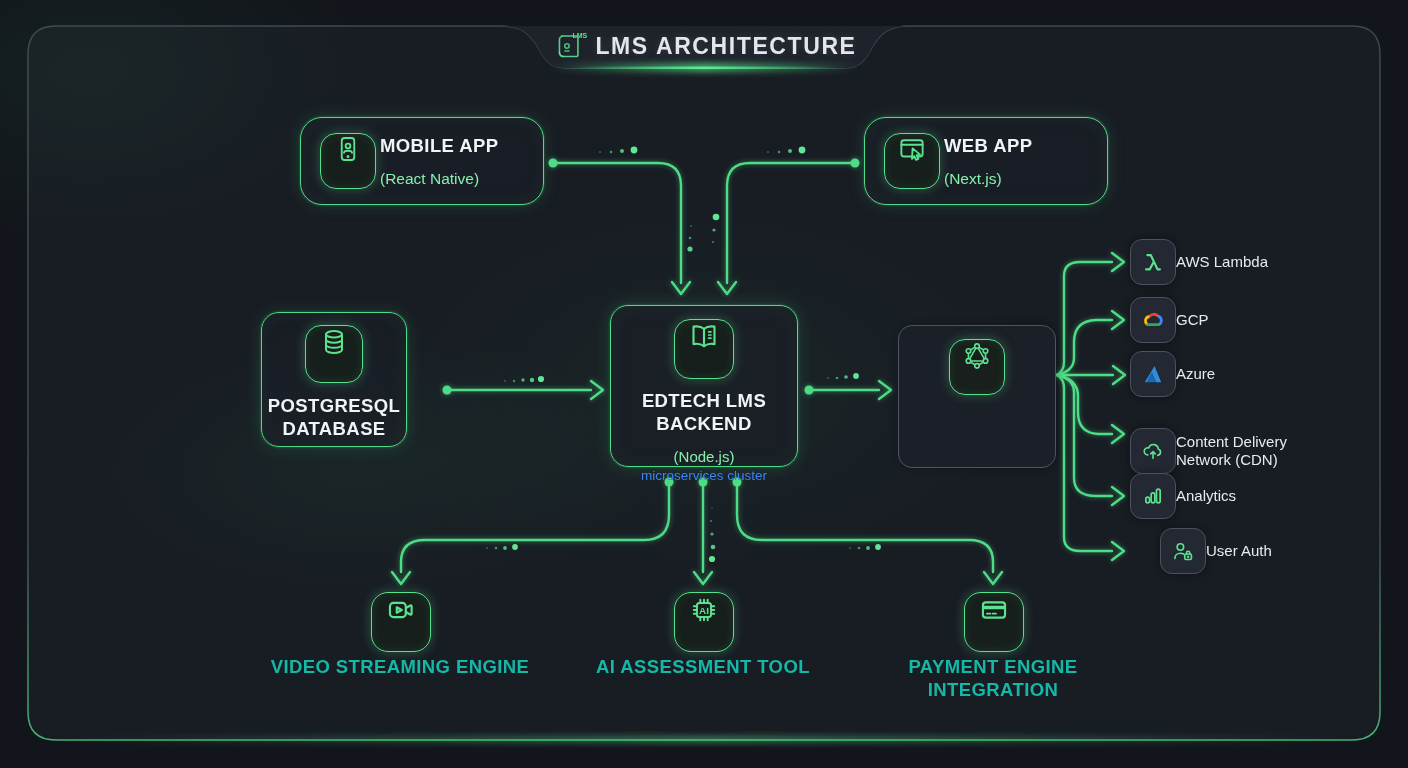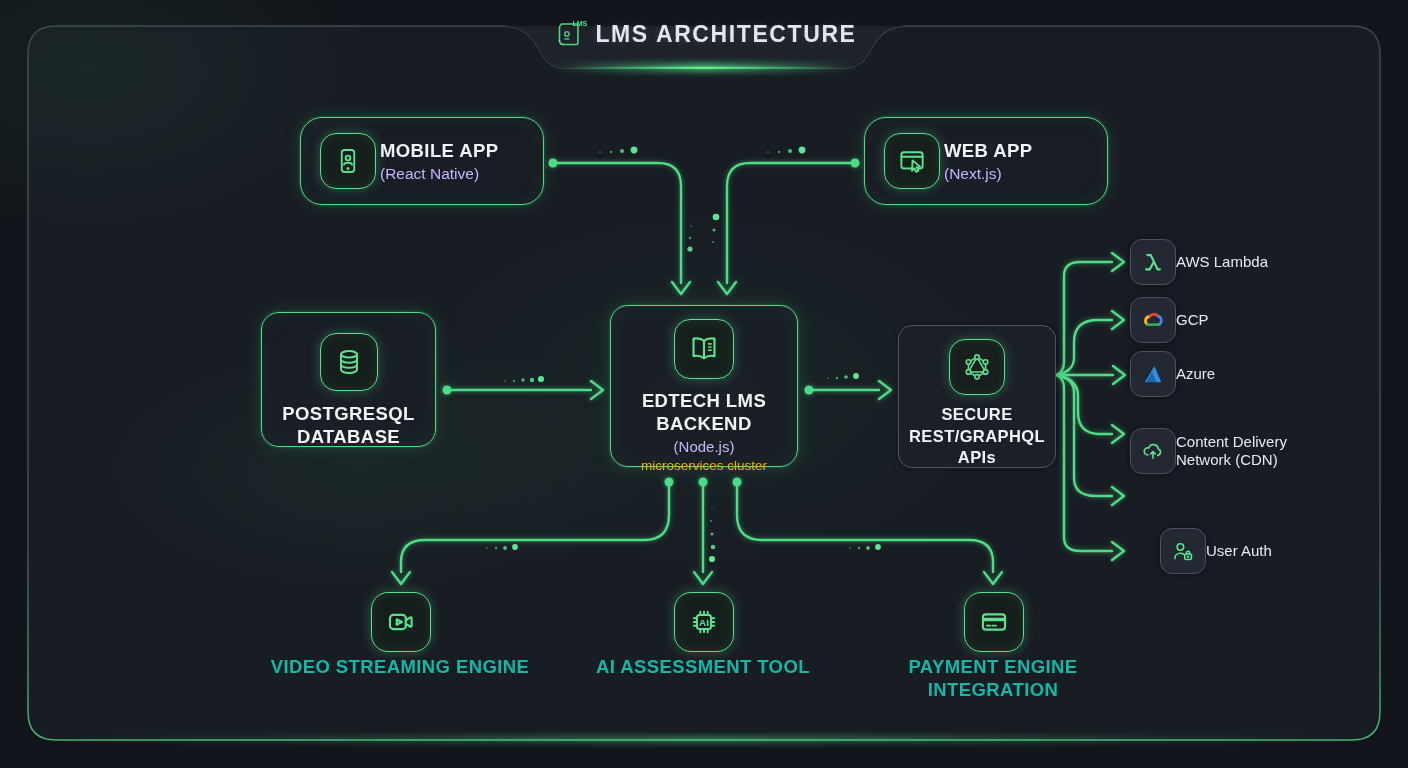--- a/index.html
+++ b/index.html
@@ -6,37 +6,37 @@
   .canvas{position:relative;width:1408px;height:768px;overflow:hidden;
     background:#12151b;font-family:"Liberation Sans",sans-serif;
     -webkit-font-smoothing:antialiased;}
   .canvas::after{content:"";position:absolute;inset:0;pointer-events:none;
     background:radial-gradient(420px 260px at 90px 70px,rgba(60,200,120,.06),transparent 70%),
                radial-gradient(500px 300px at 704px 390px,rgba(60,200,120,.05),transparent 70%),
                radial-gradient(420px 200px at 360px 470px,rgba(60,200,120,.06),transparent 70%);}
   svg.layer{position:absolute;left:0;top:0;pointer-events:none;}
 
   
-  .hdr{position:absolute;left:50%;top:16px;transform:translateX(-50%);
+  .hdr{position:absolute;left:50%;top:28px;transform:translateX(-50%);
     display:flex;align-items:center;gap:8px;z-index:5;}
   .hdr-title{font-size:23px;font-weight:bold;letter-spacing:1.6px;color:#e3e7ec;
     text-shadow:0 0 10px rgba(255,255,255,.12);}
 
   
   .box{position:absolute;background:rgba(27,31,39,.72);border:1.5px solid #4fdc86;
     box-shadow:0 0 18px rgba(79,220,134,.17),0 0 3px rgba(79,220,134,.35),
       inset 0 0 22px rgba(79,220,134,.05);z-index:4;box-sizing:border-box;}
-  .tile{display:flex;align-items:center;justify-content:center;flex:none;
+  .tile{display:flex;align-items:flex-start;justify-content:center;flex:none;
     background:rgba(24,32,27,.85);border:1.5px solid #56e28e;border-radius:16px;
     box-shadow:0 0 12px rgba(86,226,142,.33),inset 0 0 10px rgba(86,226,142,.12);}
   .h-box{border-radius:22px;display:flex;align-items:center;gap:4px;padding-left:19px;}
   .v-box{border-radius:18px;display:flex;flex-direction:column;align-items:center;text-align:center;}
   .t1{font-size:18.5px;font-weight:bold;color:#f1f4f6;letter-spacing:.4px;line-height:23px;}
-  .t2{font-size:15.5px;color:#c4b5fd;line-height:20px;margin-top:2px;}
-  .t3{font-size:13.5px;color:#eab308;line-height:17px;}
+  .t2{font-size:15.5px;color:#86efac;line-height:20px;margin-top:12px;}
+  .t3{font-size:13.5px;color:#3b82f6;line-height:17px;}
 
   .apis-box{border-radius:14px;border:1.2px solid #4d5560;background:rgba(28,32,40,.85);
     box-shadow:0 0 10px rgba(0,0,0,.3);}
   .apis-box .t1{font-size:16.5px;line-height:21.5px;}
 
   
   .svc{position:absolute;left:1130px;display:flex;align-items:center;z-index:4;height:44px;}
   .svc-tile{width:44px;height:44px;border-radius:12px;background:#232832;
     border:1px solid #4b525e;display:flex;align-items:center;justify-content:center;flex:none;
     box-shadow:0 0 8px rgba(0,0,0,.35);}
@@ -213,21 +213,21 @@
       <path d="M12.5,11.5 l6,5 -2.7,0.5 1.3,2.9 -1.9,0.8 -1.3,-2.9 -1.9,2 Z" fill="#1b221e"></path>
           </g>
         </svg>
   </div>
   <div>
     <div class="t1">WEB APP</div>
     <div class="t2">(Next.js)</div>
   </div>
 </div>
 
-<div class="box v-box" style="left:261px;top:312px;width:175px;height:135px;padding-top:20px;">
+<div class="box v-box" style="left:261px;top:312px;width:146px;height:135px;padding-top:12px;">
   <div class="tile" style="width:56px;height:56px;">
     <svg class="ic" width="32" height="32" viewBox="0 0 24 24">
           <g stroke="#5ce28f" stroke-width="1.5" fill="none" stroke-linecap="round">
       <ellipse cx="12" cy="6.2" rx="6" ry="2.4"></ellipse>
       <path d="M6,6.2 V17.8 c0,1.3 2.7,2.4 6,2.4 s6,-1.1 6,-2.4 V6.2"></path>
       <path d="M6,10.1 c0,1.3 2.7,2.4 6,2.4 s6,-1.1 6,-2.4"></path>
       <path d="M6,14 c0,1.3 2.7,2.4 6,2.4 s6,-1.1 6,-2.4"></path>
           </g>
         </svg>
   </div>
@@ -259,21 +259,20 @@
               <circle cx="12" cy="4.6" r="1.7"></circle>
               <circle cx="18.4" cy="8.3" r="1.7"></circle>
               <circle cx="18.4" cy="15.7" r="1.7"></circle>
               <circle cx="12" cy="19.4" r="1.7"></circle>
               <circle cx="5.6" cy="15.7" r="1.7"></circle>
               <circle cx="5.6" cy="8.3" r="1.7"></circle>
             </g>
           </g>
         </svg>
   </div>
-  <div class="t1" style="margin-top:9px;width:142px;">SECURE REST/GRAPHQL APIs</div>
 </div>
 
 <div class="svc" style="top:240px;">
   <div class="svc-tile">
     <svg class="ic" width="26" height="26" viewBox="0 0 24 24">
           <g stroke="#5ce28f" stroke-width="2" fill="none" stroke-linecap="round" stroke-linejoin="round">
       <path d="M6.8,5.6 h3.1 l6.3,13.2 h2.2"></path>
             <path d="M12.3,12.6 L8.9,18.8 H5.6"></path>
           </g>
         </svg>
@@ -310,20 +309,32 @@
     <svg class="ic" width="26" height="26" viewBox="0 0 24 24">
           <g stroke="#5ce28f" stroke-width="1.5" fill="none" stroke-linecap="round" stroke-linejoin="round">
       <path d="M7.2,15.6 a3.3,3.3 0 1 1 .8,-6.5 a4.6,4.6 0 0 1 8.9,1.1 a3,3 0 0 1 -.5,5.8"></path>
       <path d="M12,18.8 V12.6 M9.9,14.6 L12,12.5 L14.1,14.6"></path>
           </g>
         </svg>
   </div>
   <div class="svc-label">Content Delivery Network (CDN)</div>
 </div>
 
+<div class="svc" style="top:474px;">
+  <div class="svc-tile">
+    <svg class="ic" width="26" height="26" viewBox="0 0 24 24">
+          <g stroke="#5ce28f" stroke-width="1.6" fill="none">
+      <rect x="5.4" y="13" width="3.4" height="5.4" rx="1.7"></rect>
+      <rect x="10.3" y="9.2" width="3.4" height="9.2" rx="1.7"></rect>
+      <rect x="15.2" y="5.6" width="3.4" height="12.8" rx="1.7"></rect>
+          </g>
+        </svg>
+  </div>
+  <div class="svc-label">Analytics</div>
+</div>
 
 <div class="svc" style="top:529px;padding-left:30px;">
   <div class="svc-tile">
     <svg class="ic" width="26" height="26" viewBox="0 0 24 24">
           <g stroke="#5ce28f" stroke-width="1.5" fill="none" stroke-linecap="round" stroke-linejoin="round">
       <circle cx="9.6" cy="8.3" r="3"></circle>
       <path d="M4.5,19 c0-3.1 2.3,-4.9 5.1,-4.9 1,0 2,.2 2.8,.7"></path>
       <rect x="13.6" y="14.8" width="6.2" height="5" rx="1.2"></rect>
       <path d="M15.2,14.8 v-1.1 a1.5,1.5 0 0 1 3,0 v1.1"></path>
       <circle cx="16.7" cy="17.3" r="0.5" fill="#5ce28f"></circle>

